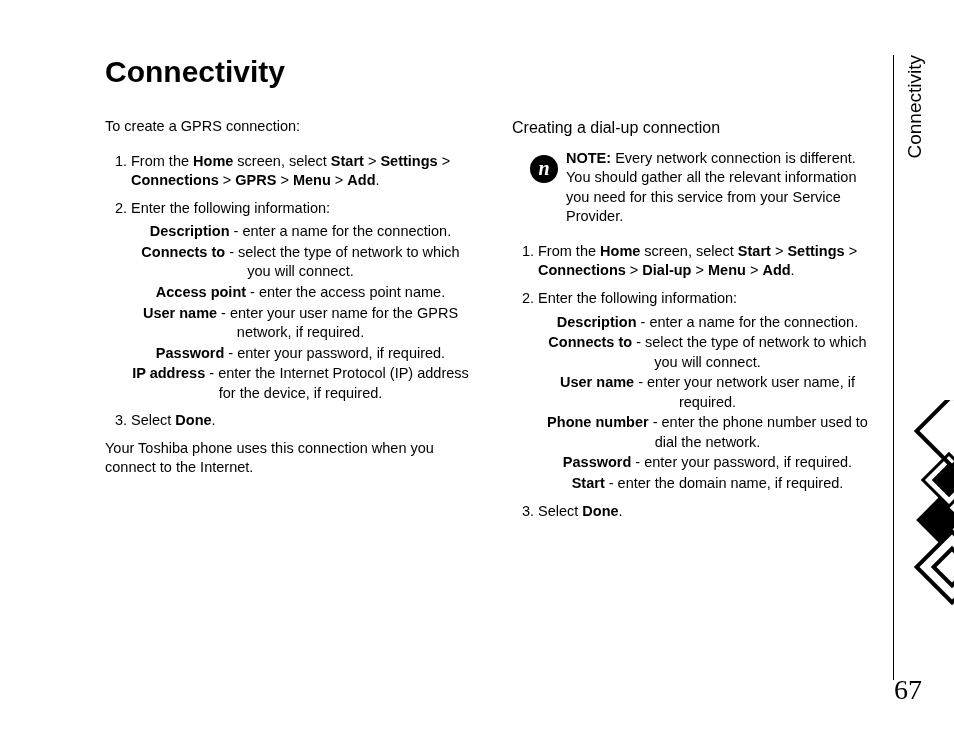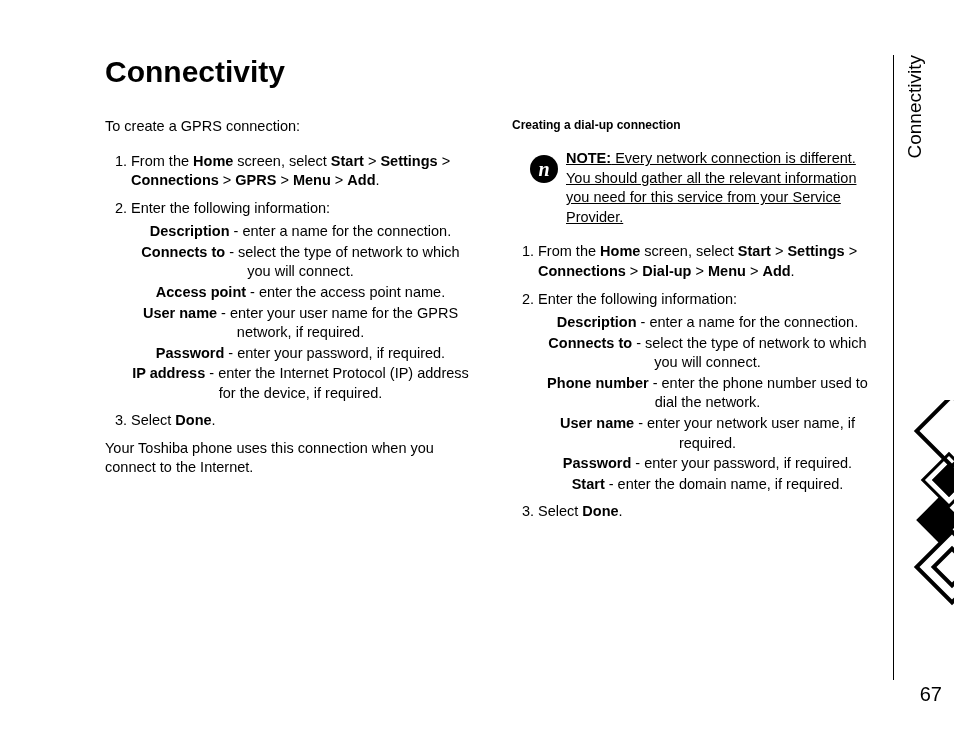--- a/index.html
+++ b/index.html
@@ -30,65 +30,66 @@
     padding-left: 26px;
     margin-bottom: 8px;
     margin-top: 15px;
   }
   ol > li { margin-bottom: 8px; }
   .fields { margin-top: 4px; text-align: center; }
   .field-line { margin-bottom: 1px; }
   .b { font-weight: bold; }
   .closing { }
   h2.subhead {
-    font-size: 12px;
-    font-weight: bold;
-    margin-bottom: 16px;
+    font-size: 16px;
+    font-weight: normal;
+    margin-bottom: 10px;
   }
   .note-block {
     display: flex;
     align-items: flex-start;
     gap: 8px;
     margin: 0 0 12px 18px;
   }
   .note-icon {
     flex: 0 0 28px;
     width: 28px; height: 28px;
     border-radius: 50%;
     background: #000;
     color: #fff;
     font-style: italic;
     font-weight: bold;
     font-family: Georgia, 'Times New Roman', serif;
     font-size: 20px;
     display: flex; align-items: center; justify-content: center;
     margin-top: 6px;
   }
-  .note-text { font-size: 14.5px; line-height: 1.35; text-decoration: underline; }
+  .note-text { font-size: 14.5px; line-height: 1.35; }
   .side-tab {
     position: absolute;
     right: 28px;
     top: 55px;
     writing-mode: vertical-rl;
     transform: rotate(180deg);
     font-size: 19px;
   }
   .side-line {
     position: absolute;
     right: 60px;
     top: 55px;
     width: 1px;
     height: 625px;
     background: #000;
   }
   .page-num {
     position: absolute;
-    right: 12px;
+    right: 32px;
     bottom: 32px;
-    font-size: 20px;
+    font-size: 28px;
+    font-family: Liberation Serif, serif;
   }
   .decoration {
     position: absolute;
     right: 0;
     top: 400px;
     width: 55px;
     height: 240px;
     overflow: hidden;
   }
   .diamond {
@@ -150,22 +151,22 @@
 
       <ol>
         <li>
           <span>From the </span><span class="b">Home</span><span> screen, select </span><span class="b">Start</span><span> &gt; </span><span class="b">Settings</span><span> &gt; </span><span class="b">Connections</span><span> &gt; </span><span class="b">Dial-up</span><span> &gt; </span><span class="b">Menu</span><span> &gt; </span><span class="b">Add</span><span>.</span>
         </li>
         <li>
           <div>Enter the following information:</div>
           <div class="fields">
             <div class="field-line"><span class="b">Description</span><span> - enter a name for the connection.</span></div>
             <div class="field-line"><span class="b">Connects to</span><span> - select the type of network to which you will connect.</span></div>
+            <div class="field-line"><span class="b">User name</span><span> - enter your network user name, if required.</span></div>
             <div class="field-line"><span class="b">Phone number</span><span> - enter the phone number used to dial the network.</span></div>
-            <div class="field-line"><span class="b">User name</span><span> - enter your network user name, if required.</span></div>
             <div class="field-line"><span class="b">Password</span><span> - enter your password, if required.</span></div>
             <div class="field-line"><span class="b">Start</span><span> - enter the domain name, if required.</span></div>
           </div>
         </li>
         <li>
           <span>Select </span><span class="b">Done</span><span>.</span>
         </li>
       </ol>
     </div>
 

